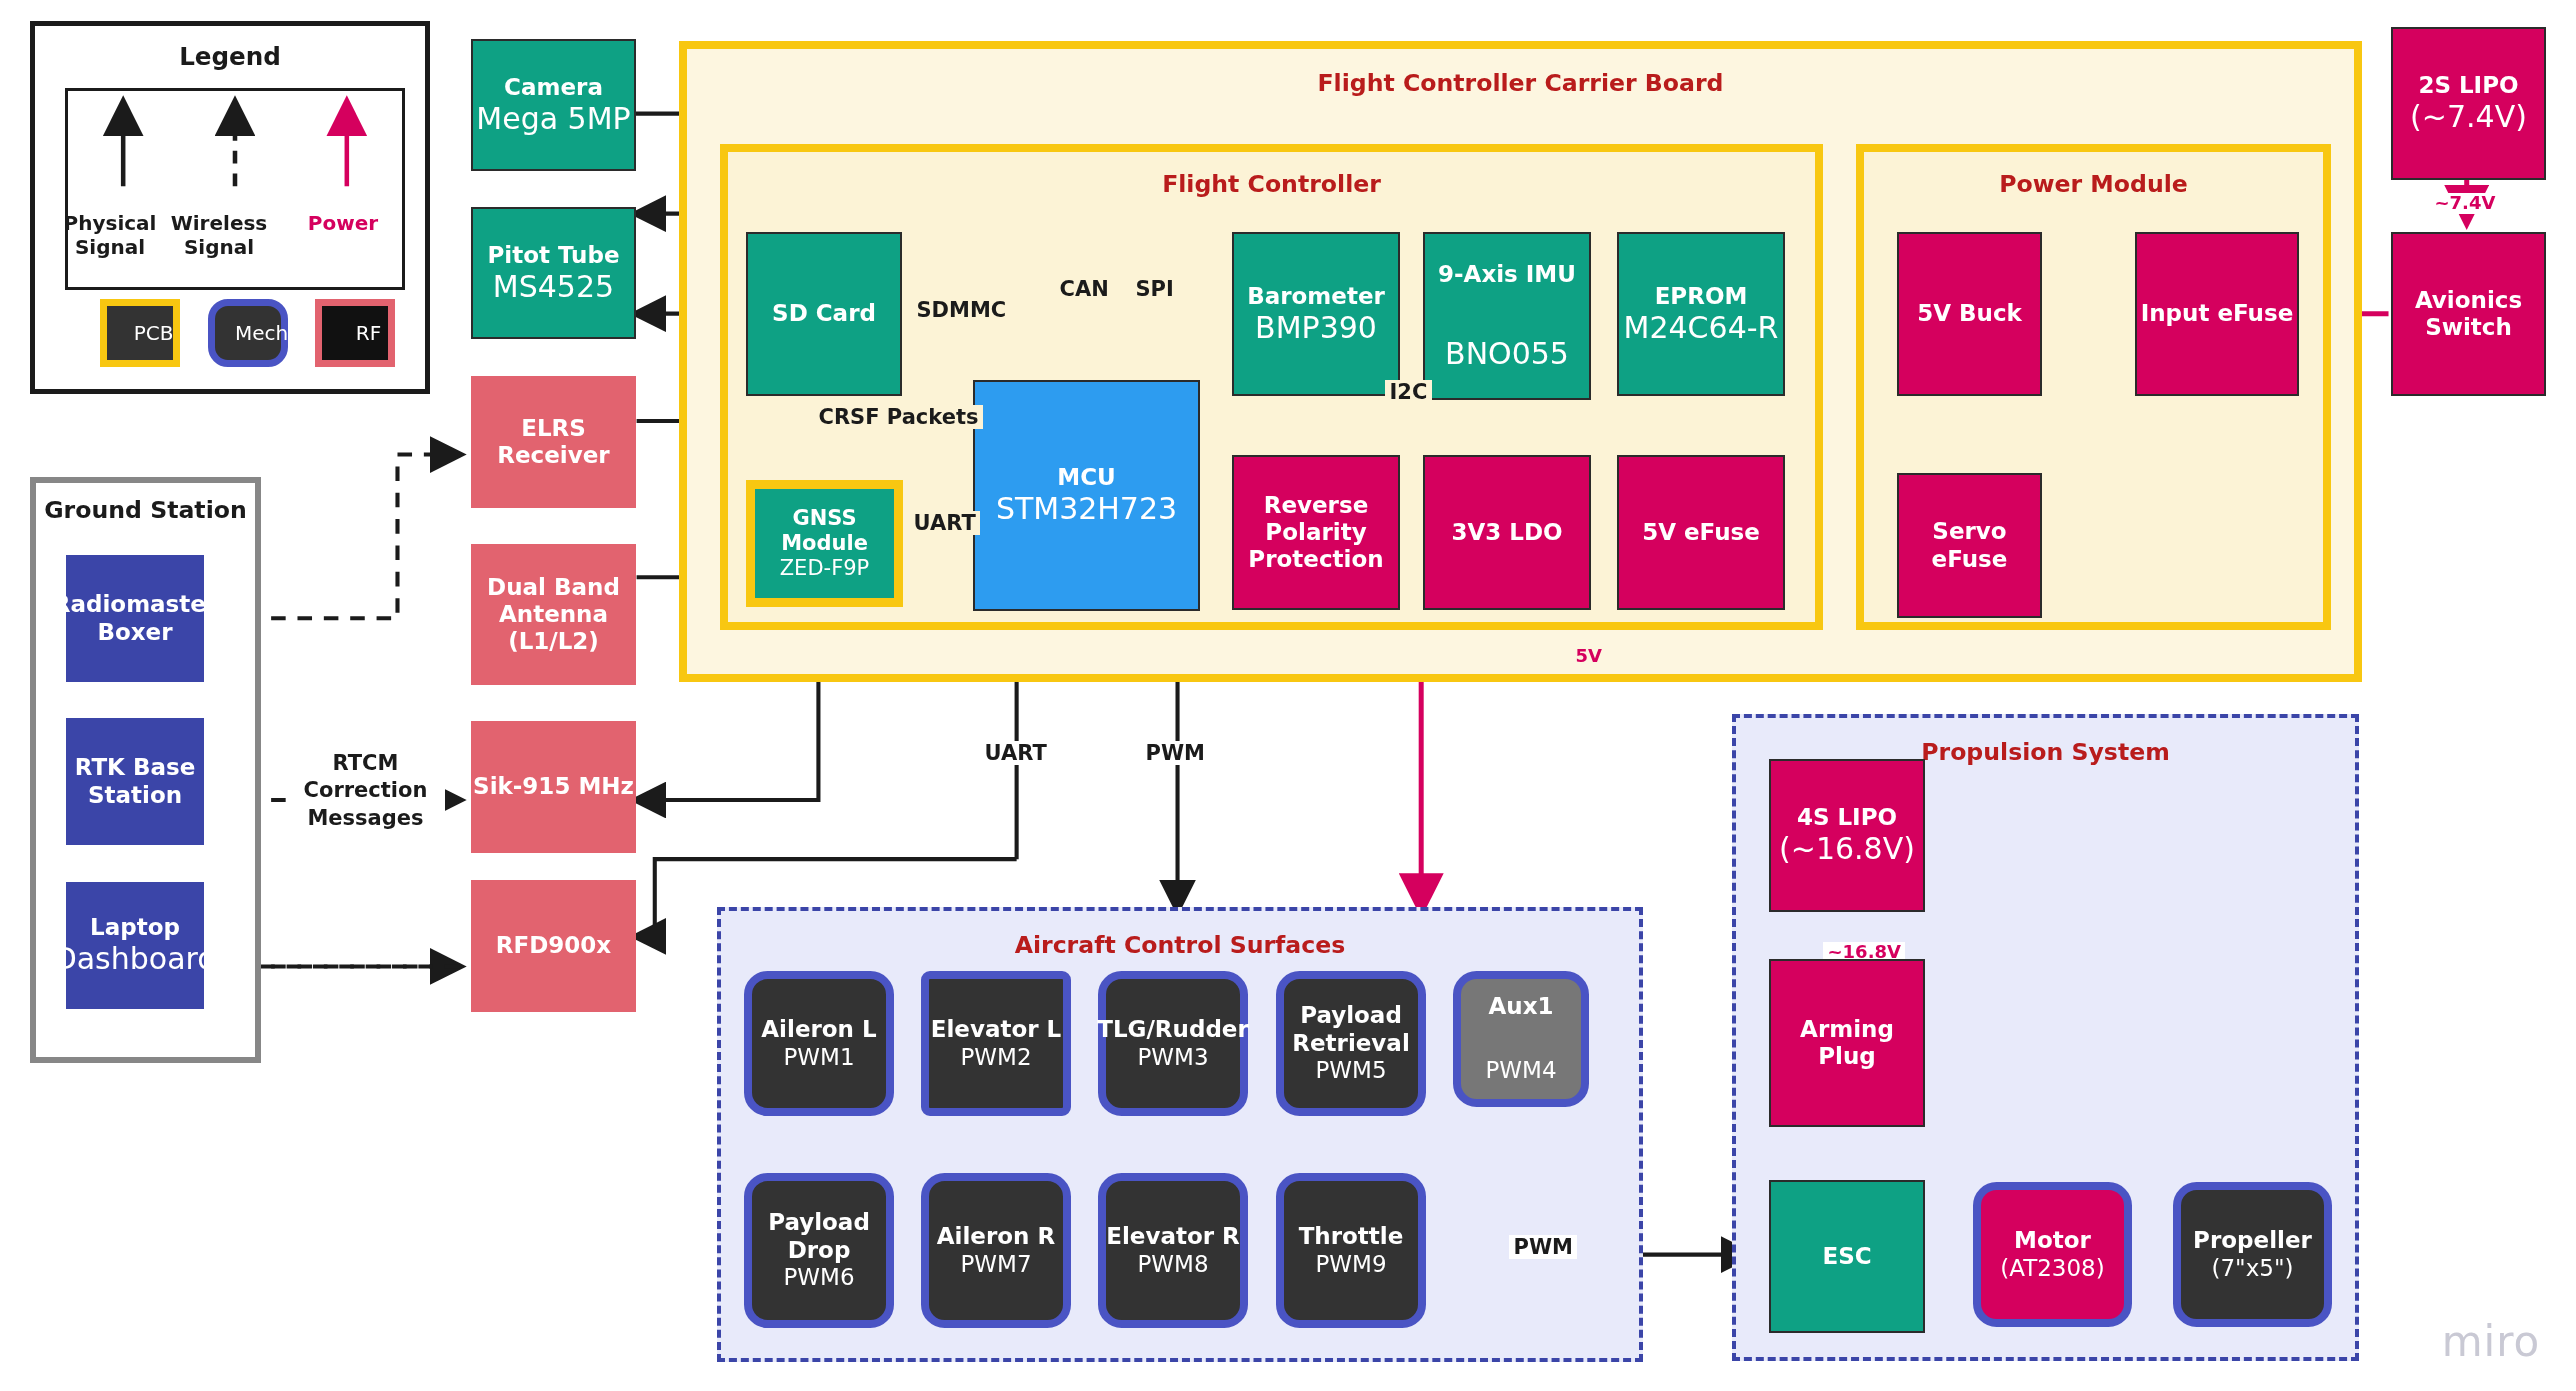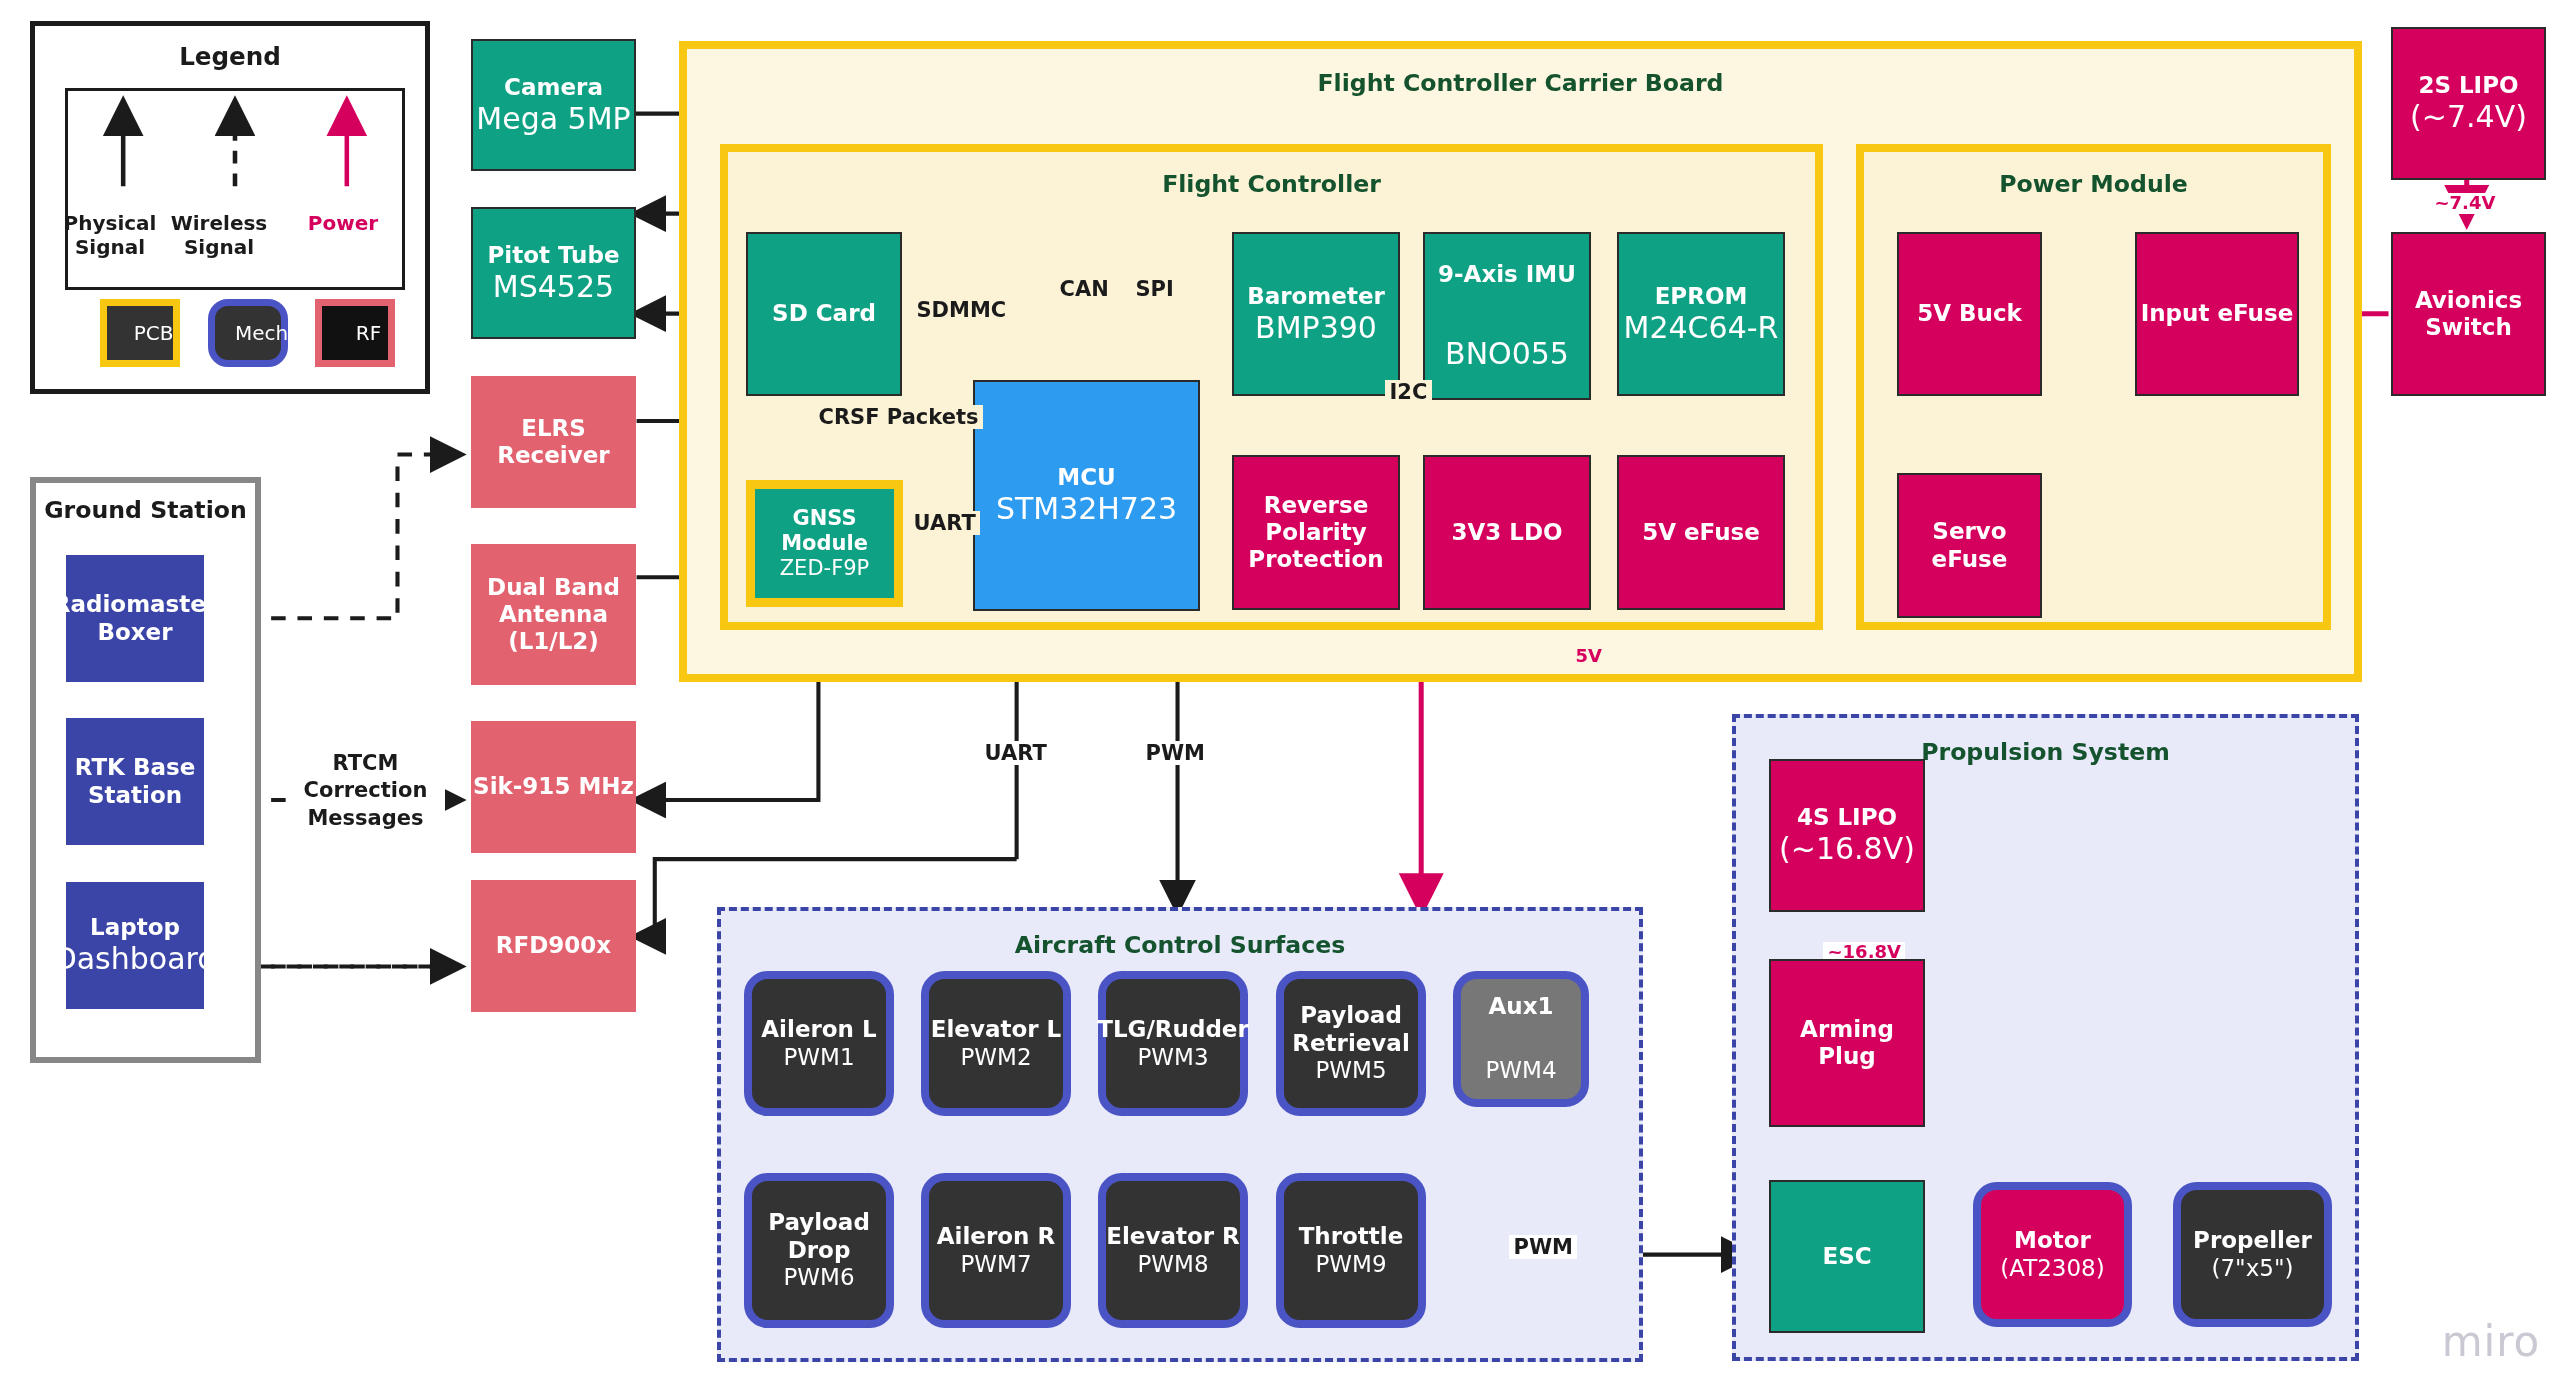--- a/index.html
+++ b/index.html
@@ -29,21 +29,21 @@
   .node .t1 { font-weight:bold; font-size:23px; }
   .node .t2 { font-weight:normal; font-size:30px; }
 
   .green  { background:#0ea184; }
   .magenta{ background:#d5005e; }
   .salmon { background:#e2636f; border:none; }
   .blue   { background:#2d9cf0; }
   .indigo { background:#3b45a8; border:none; }
 
   
-  .frame-title { font-weight:bold; font-size:23.6px; color:#14532d; text-align:center; }
+  .frame-title { font-weight:bold; font-size:23.6px; color:#b91c1c; text-align:center; }
 
   .carrier {
     position:absolute; background:#fdf6e0;
     border:8.2px solid #f8c711;
   }
   .subframe {
     position:absolute; background:#fcf3d6;
     border:8.2px solid #f8c711;
   }
 
@@ -341,21 +341,21 @@
   </div>
 
   <div class="dashboxblue" style="left:717px; top:907px; width:926px; height:455px;">
     <div class="frame-title" style="margin-top:20px;">Aircraft Control Surfaces</div>
   </div>
 
   <div class="mech" style="left:744px;  top:971px; width:150px; height:145px;">
     <span class="t1">Aileron L</span>
     <span class="t2">PWM1</span>
   </div>
-  <div class="mech" style="left:921px; top:971px; width:150px; height:145px;">
+  <div class="mech" style="left:921px; top:971px; width:150px; height:145px;border-radius:9px;">
     <span class="t1">Elevator L</span>
     <span class="t2">PWM2</span>
   </div>
   <div class="mech" style="left:1098px; top:971px; width:150px; height:145px;">
     <span class="t1">TLG/Rudder</span>
     <span class="t2">PWM3</span>
   </div>
   <div class="mech" style="left:1276px; top:971px; width:150px; height:145px;">
     <span class="t1">Payload</span>
     <span class="t1">Retrieval</span>

